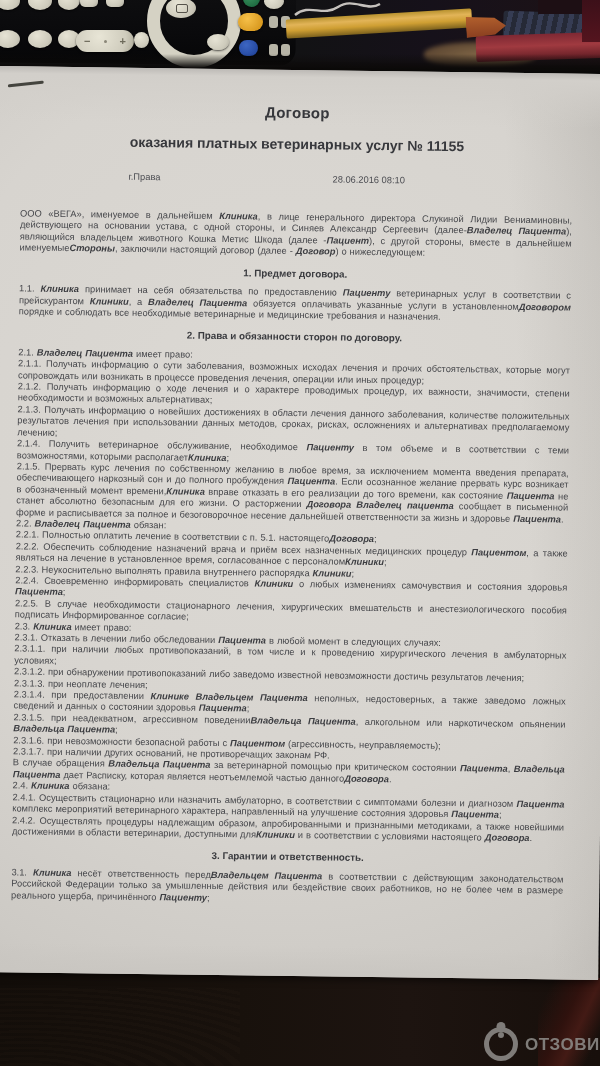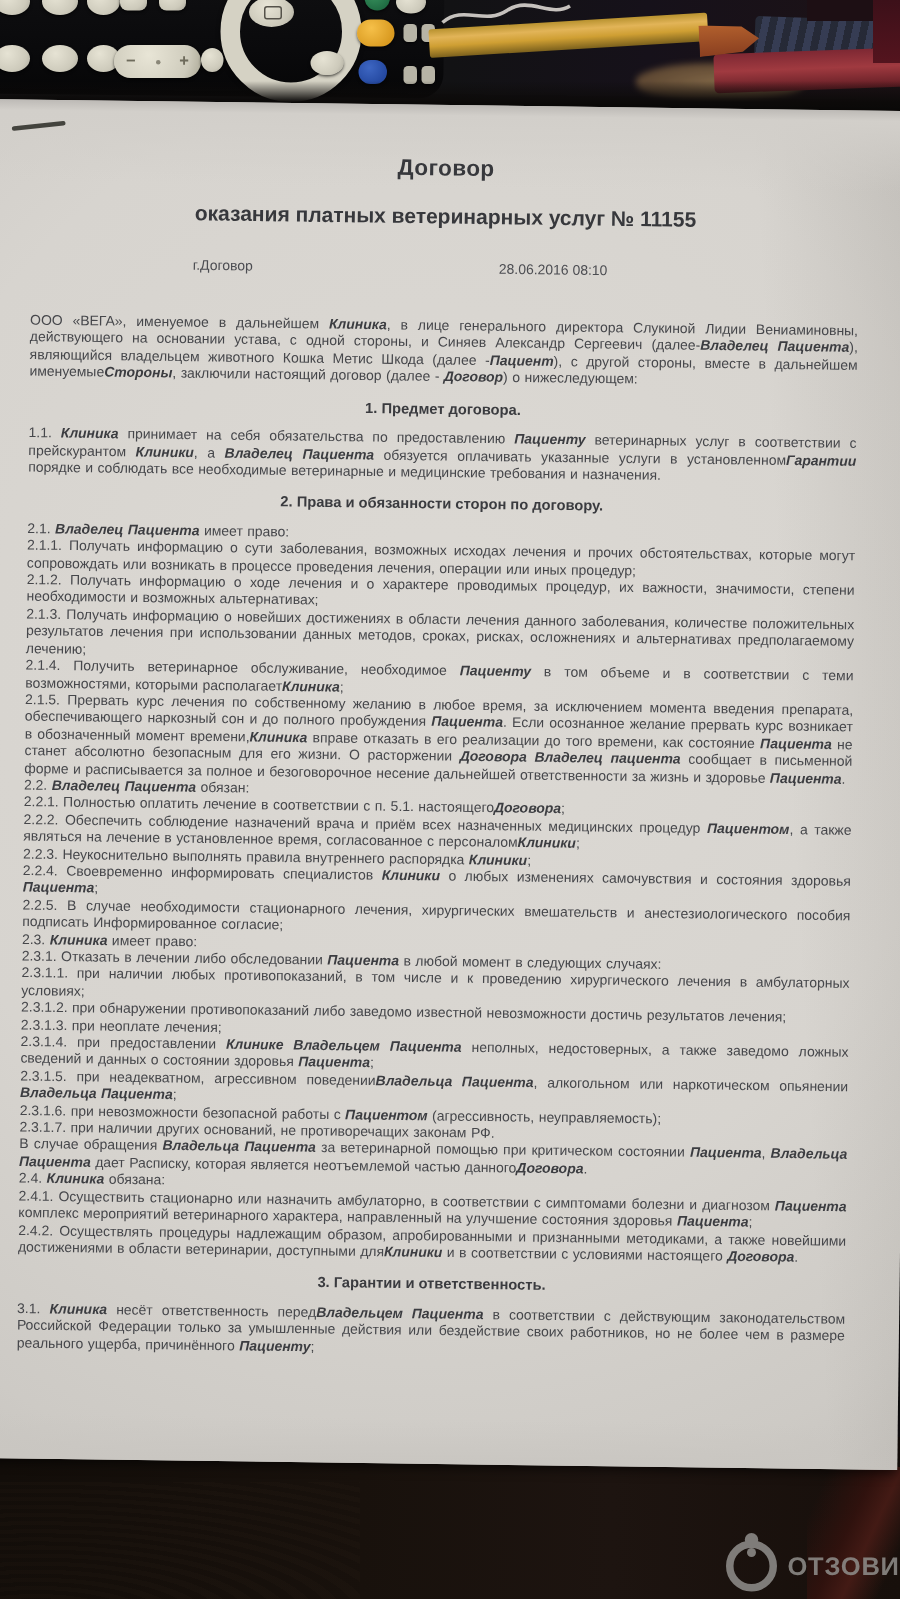--- a/index.html
+++ b/index.html
@@ -211,27 +211,27 @@
     <div class="wm-icon"></div>
     <div class="wm-text">ОТЗОВИК</div>
   </div>
 
   <div class="paper">
     <div class="ink-mark"></div>
     <div class="doc">
       <div class="title">Договор</div>
       <div class="subtitle">оказания платных ветеринарных услуг № 11155</div>
       <div class="meta">
-        <span class="city">г.Договор</span>
+        <span class="city">г.Права</span>
         <span class="date">28.06.2016 08:10</span>
       </div>
       <div class="para intro">ООО «ВЕГА», именуемое в дальнейшем <b>Клиника</b>, в лице генерального директора Слукиной Лидии Вениаминовны, действующего на основании устава, с одной стороны, и Синяев Александр Сергеевич (далее-<b>Владелец Пациента</b>), являющийся владельцем животного Кошка Метис Шкода (далее -<b>Пациент</b>), с другой стороны, вместе в дальнейшем именуемые<b>Стороны</b>, заключили настоящий договор (далее - <b>Договор</b>) о нижеследующем:</div>
       <div>
           <div class="sec-heading">1. Предмет договора.</div>
-          <div class="para">1.1. <b>Клиника</b> принимает на себя обязательства по предоставлению <b>Пациенту</b> ветеринарных услуг в соответствии с прейскурантом <b>Клиники</b>, а <b>Владелец Пациента</b> обязуется оплачивать указанные услуги в установленном<b>Гарантии</b> порядке и соблюдать все необходимые ветеринарные и медицинские требования и назначения.</div>
+          <div class="para">1.1. <b>Клиника</b> принимает на себя обязательства по предоставлению <b>Пациенту</b> ветеринарных услуг в соответствии с прейскурантом <b>Клиники</b>, а <b>Владелец Пациента</b> обязуется оплачивать указанные услуги в установленном<b>Договором</b> порядке и соблюдать все необходимые ветеринарные и медицинские требования и назначения.</div>
           <div class="sec-heading">2. Права и обязанности сторон по договору.</div>
           <div class="para">2.1. <b>Владелец Пациента</b> имеет право:</div>
           <div class="para">2.1.1. Получать информацию о сути заболевания, возможных исходах лечения и прочих обстоятельствах, которые могут сопровождать или возникать в процессе проведения лечения, операции или иных процедур;</div>
           <div class="para">2.1.2. Получать информацию о ходе лечения и о характере проводимых процедур, их важности, значимости, степени необходимости и возможных альтернативах;</div>
           <div class="para">2.1.3. Получать информацию о новейших достижениях в области лечения данного заболевания, количестве положительных результатов лечения при использовании данных методов, сроках, рисках, осложнениях и альтернативах предполагаемому лечению;</div>
           <div class="para">2.1.4. Получить ветеринарное обслуживание, необходимое <b>Пациенту</b> в том объеме и в соответствии с теми возможностями, которыми располагает<b>Клиника</b>;</div>
           <div class="para">2.1.5. Прервать курс лечения по собственному желанию в любое время, за исключением момента введения препарата, обеспечивающего наркозный сон и до полного пробуждения <b>Пациента</b>. Если осознанное желание прервать курс возникает в обозначенный момент времени,<b>Клиника</b> вправе отказать в его реализации до того времени, как состояние <b>Пациента</b> не станет абсолютно безопасным для его жизни. О расторжении <b>Договора</b> <b>Владелец пациента</b> сообщает в письменной форме и расписывается за полное и безоговорочное несение дальнейшей ответственности за жизнь и здоровье <b>Пациента</b>.</div>
           <div class="para">2.2. <b>Владелец Пациента</b> обязан:</div>
           <div class="para">2.2.1. Полностью оплатить лечение в соответствии с п. 5.1. настоящего<b>Договора</b>;</div>
           <div class="para">2.2.2. Обеспечить соблюдение назначений врача и приём всех назначенных медицинских процедур <b>Пациентом</b>, а также являться на лечение в установленное время, согласованное с персоналом<b>Клиники</b>;</div>

